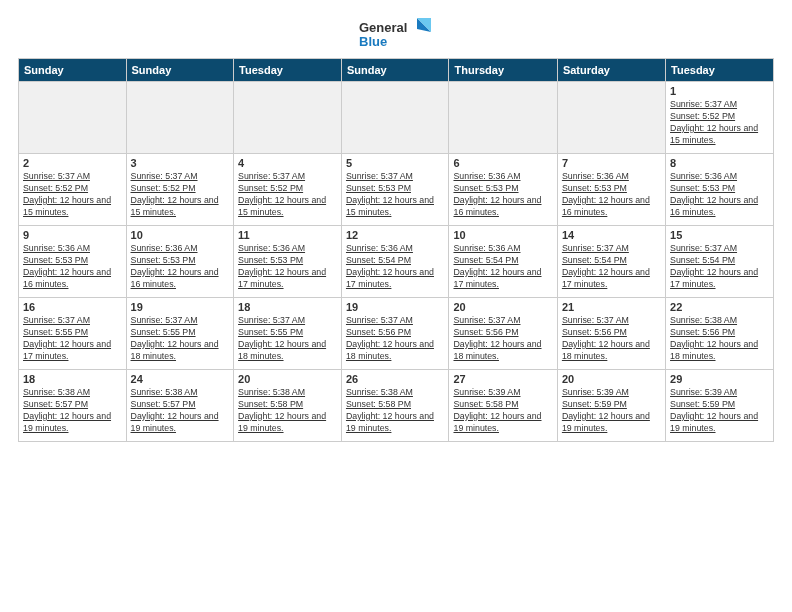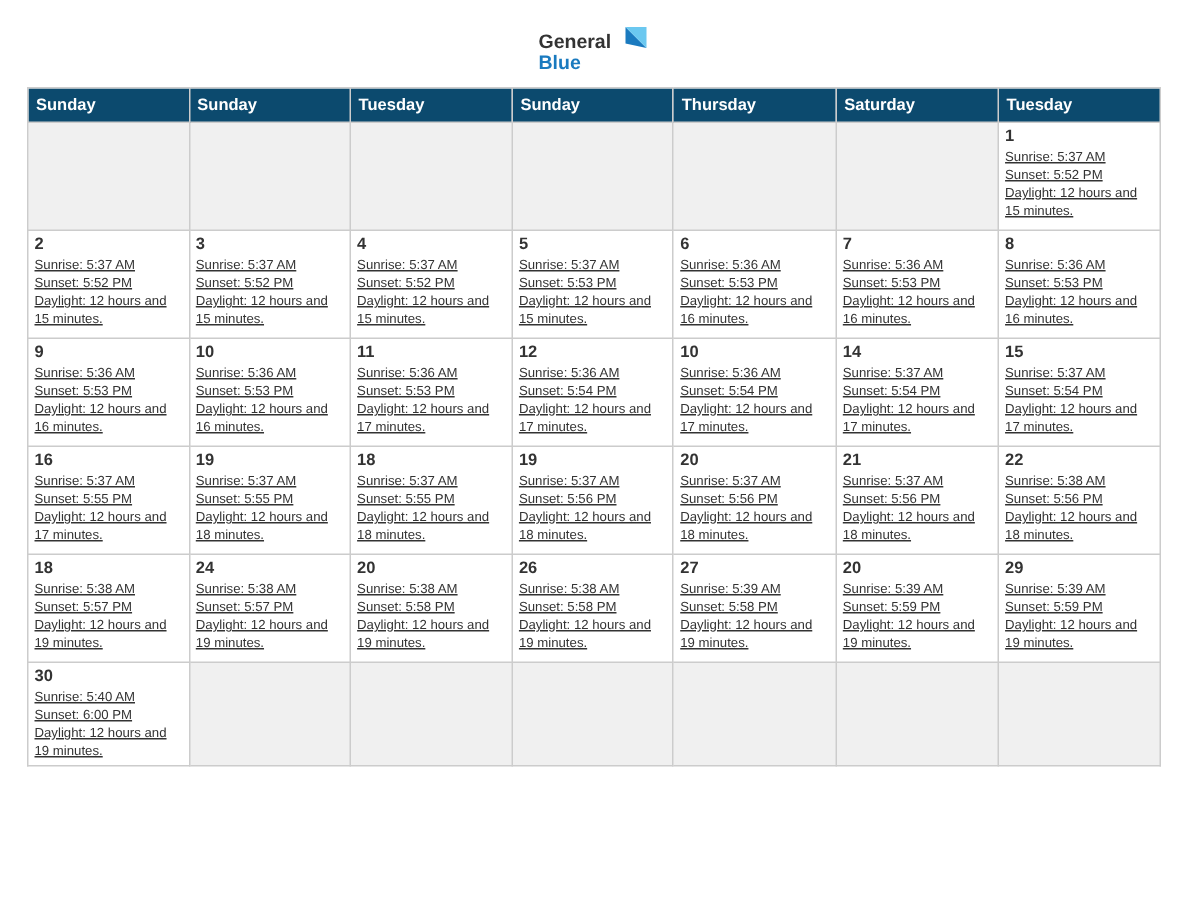--- a/index.html
+++ b/index.html
@@ -299,29 +299,15 @@
 Sunset: 5:59 PM
 Daylight: 12 hours and 19 minutes.</div>
           </td>
           <td>
             <div class="day-number">29</div>
             <div class="day-info" style="white-space: pre-line;">Sunrise: 5:39 AM
 Sunset: 5:59 PM
 Daylight: 12 hours and 19 minutes.</div>
           </td>
         </tr>
-        <tr class="last-row">
-          <td>
-            <div class="day-number">30</div>
-            <div class="day-info" style="white-space: pre-line;">Sunrise: 5:40 AM
-Sunset: 6:00 PM
-Daylight: 12 hours and 19 minutes.</div>
-          </td>
-          <td class="empty"></td>
-          <td class="empty"></td>
-          <td class="empty"></td>
-          <td class="empty"></td>
-          <td class="empty"></td>
-          <td class="empty"></td>
-        </tr>
       </tbody>
   </table>
 </div>
 
 </body></html>

